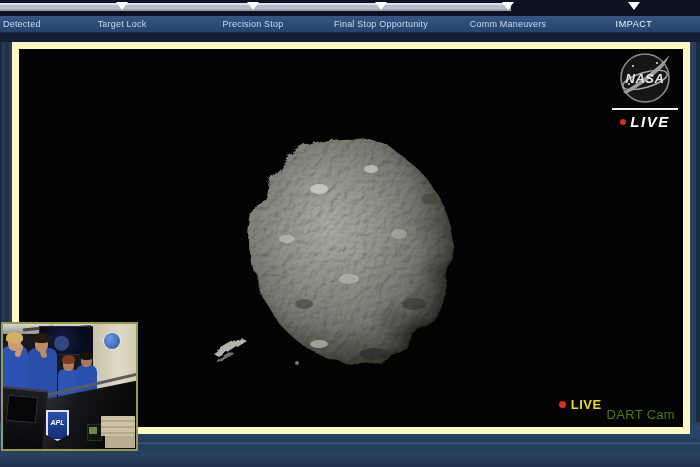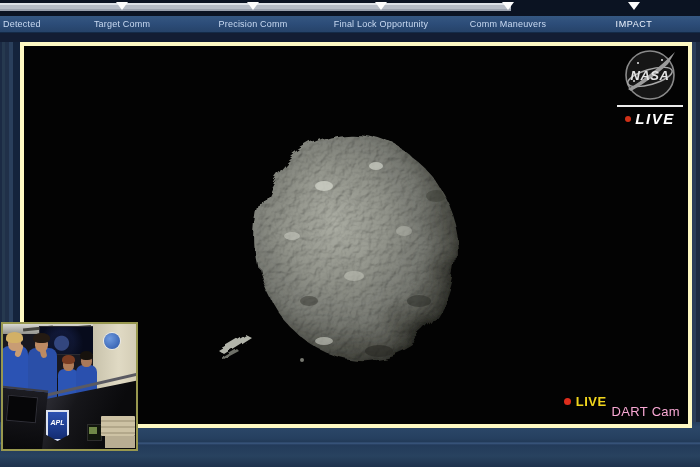--- a/index.html
+++ b/index.html
@@ -26,35 +26,35 @@
     background:linear-gradient(180deg,#355781 0,#2c4c78 8px,#264369 16px);
     border-bottom:1px solid #142档档档}
   .tl-band{border-bottom:1px solid #142a47;}
   .phase-label{position:absolute;top:3px;transform:translateX(-50%);
     font-size:9px;color:#c9daf2;white-space:nowrap;letter-spacing:.2px;}
   .phase-label.first{transform:none;}
   .phase-label.impact{font-weight:normal;color:#eef4ff;letter-spacing:.6px;}
   .tl-under{position:absolute;left:0;top:33px;width:700px;height:9px;background:#131d33;}
 
   
-  .frame{position:absolute;left:20px;top:42px;width:664px;height:378px;
-    background:#030303;border:4px solid #fef9c3;}
+  .frame{position:absolute;left:12px;top:42px;width:664px;height:378px;
+    background:#030303;border:7px solid #fef9c3;}
   .frame svg.ast{position:absolute;left:0;top:0;}
 
   .nasa-block{position:absolute;top:1px;right:3px;width:70px;
     display:flex;flex-direction:column;align-items:center;}
   .nasa-line{width:66px;height:2px;background:#ededed;margin-top:2px;}
   .live-row{display:flex;align-items:center;gap:4px;margin-top:3px;}
   .live-dot{width:6px;height:6px;border-radius:50%;background:#d03118;}
   .live-text{font-size:15px;font-weight:bold;font-style:italic;color:#fff;letter-spacing:1.5px;}
 
   .cam-badge{position:absolute;right:8px;bottom:5px;display:flex;align-items:center;gap:5px;}
   .cam-dot{width:7px;height:7px;border-radius:50%;background:#dd2d1c;}
   .cam-live{font-size:13px;font-weight:bold;color:#f0d51d;letter-spacing:.5px;}
-  .cam-name{font-size:13px;color:#f9a8d4;letter-spacing:.3px;margin-top:20px;}
+  .cam-name{font-size:13px;color:#4d7c0f;letter-spacing:.3px;margin-top:20px;}
 
   
   .pip{position:absolute;left:1px;top:322px;width:133px;height:125px;
     border:2px solid #98984f;background:#101014;overflow:hidden;z-index:5;}
   .pip *{position:absolute;}
   .ceiling{left:0;top:0;width:133px;height:11px;background:linear-gradient(180deg,#d8d8d2,#8d8d87);}
   .beam{background:#45453f;height:3px;}
   .backwall{left:0;top:10px;width:95px;height:44px;background:#181820;}
   .wallscreen{left:36px;top:2px;width:54px;height:27px;border:1px solid #2a2a30;
     background:radial-gradient(circle at 40% 60%, #33467e 0 7px, rgba(20,28,60,.6) 8px 12px, #070b1c 60%),
@@ -107,23 +107,23 @@
 
   <div class="timeline">
     <div class="tl-progress"></div>
     <div class="tl-marker" style="left:116px"></div>
     <div class="tl-marker" style="left:247px"></div>
     <div class="tl-marker" style="left:375px"></div>
     <div class="tl-marker" style="left:502px"></div>
     <div class="tl-marker" style="left:628px"></div>
     <div class="tl-band">
       <span class="phase-label first" style="left:3px">Detected</span>
-      <span class="phase-label" style="left:122px">Target Comm</span>
-      <span class="phase-label" style="left:253px">Precision Comm</span>
-      <span class="phase-label" style="left:381px">Final Lock Opportunity</span>
+      <span class="phase-label" style="left:122px">Target Lock</span>
+      <span class="phase-label" style="left:253px">Precision Stop</span>
+      <span class="phase-label" style="left:381px">Final Stop Opportunity</span>
       <span class="phase-label" style="left:508px">Comm Maneuvers</span>
       <span class="phase-label impact" style="left:634px">IMPACT</span>
     </div>
     <div class="tl-under"></div>
   </div>
 
   <div class="frame">
     <svg class="ast" width="664" height="378" viewBox="0 0 664 378">
       <defs>
         <radialGradient id="ag" cx="42%" cy="38%" r="66%">

